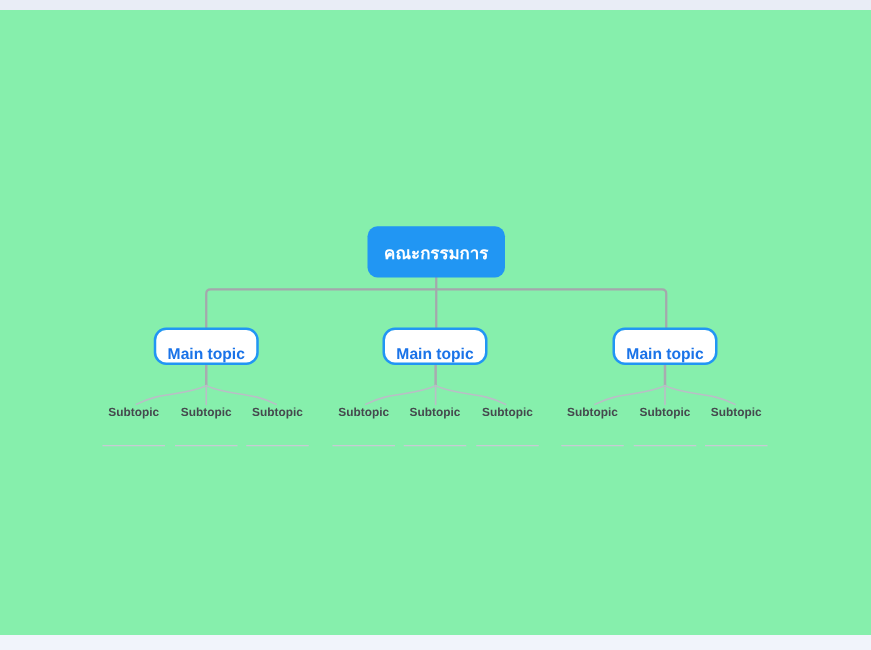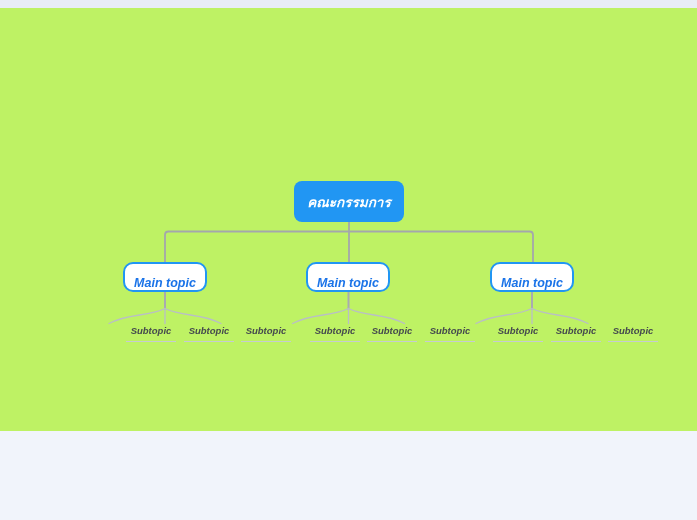--- a/index.html
+++ b/index.html
@@ -3,24 +3,23 @@
 <meta charset="utf-8">
 <style>
   html,body{margin:0;padding:0;}
   body{
     font-family:"Liberation Sans","DejaVu Sans",sans-serif;
     background:#f1f4fb;
   }
   .canvas{
     position:relative;
     width:697px;
-    height:431px;
-    background:#bef264;
+    height:508px;
+    background:#86efac;
     overflow:hidden;
-    font-style:italic;
   }
   .top-strip{
     position:absolute;
     left:0; top:0;
     width:697px; height:8px;
     background:#e9edf6;
   }
   svg.connectors{
     position:absolute;
     left:0; top:0;
@@ -74,24 +73,23 @@
   #main-1{left:306px;}
   #main-2{left:490px;}
   .subtopic{
     position:absolute;
     top:325px;
     width:50px;
     text-align:center;
     font-size:9.5px;
     font-weight:600;
     color:#45494e;
-    padding-bottom:5px;
+    padding-bottom:20px;
     border-bottom:1px solid #c6cbd3;
     cursor:pointer;
-    margin-left:44px;
   }
   
   #sub-0-0{left:82px;}  #sub-0-1{left:140px;}  #sub-0-2{left:197px;}
   
   #sub-1-0{left:266px;} #sub-1-1{left:323px;}  #sub-1-2{left:381px;}
   
   #sub-2-0{left:449px;} #sub-2-1{left:507px;}  #sub-2-2{left:564px;}
 </style>
 </head>
 <body>

